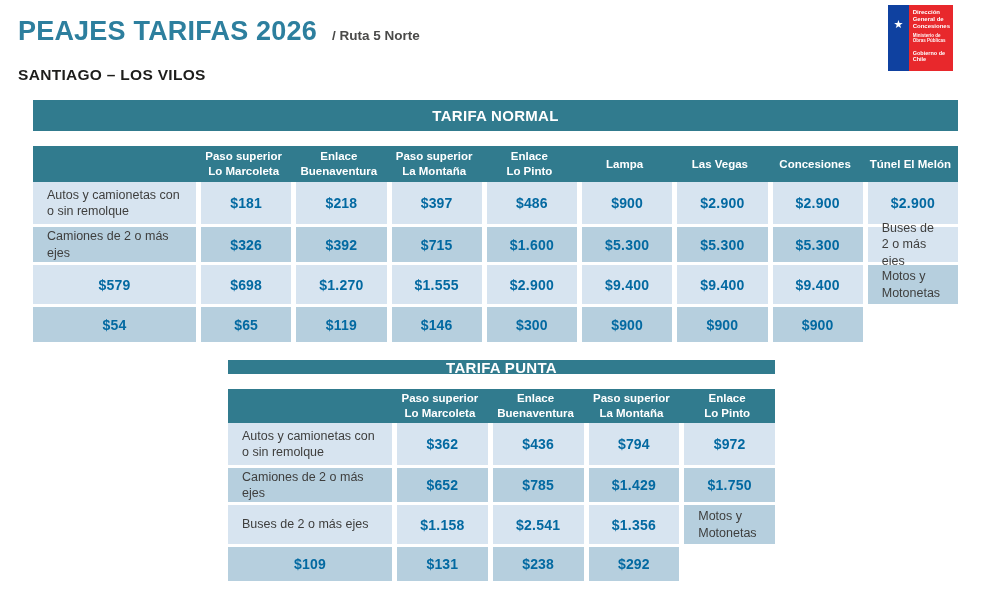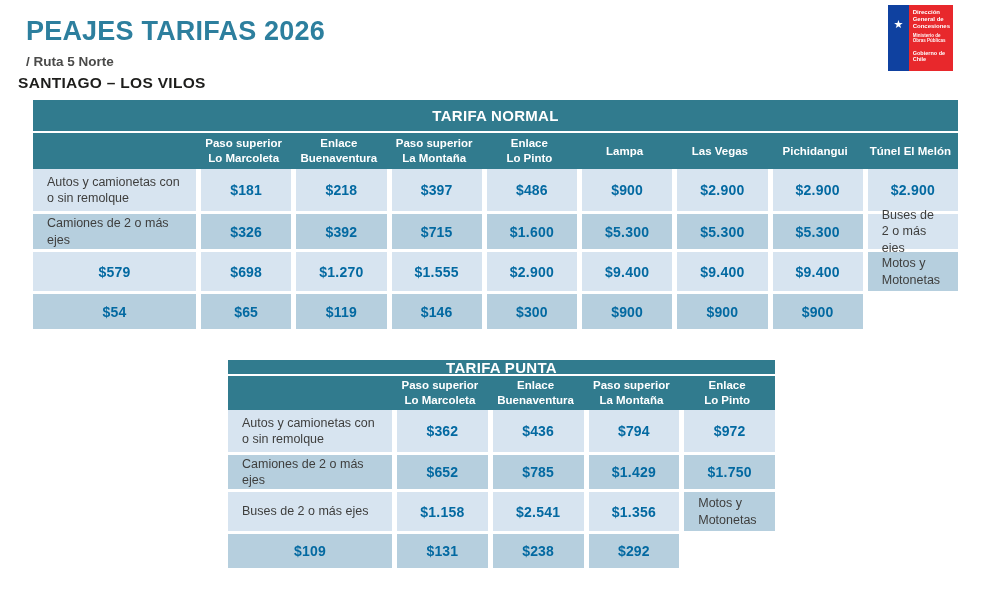--- a/index.html
+++ b/index.html
@@ -2,37 +2,37 @@
 <html style="--teal: #317b8e; --title-teal: #2d7f9e; --row-light: #d7e4f0; --row-dark: #b6cfde; --logo-blue: #0f41a0; --logo-red: #e8282c;"><head>
 <meta charset="utf-8">
 <style>
   html,body{margin:0;padding:0;background:#ffffff;}
   #page{
     position:relative;width:991px;height:599px;background:#fff;overflow:hidden;
     font-family:"Liberation Sans", sans-serif;
   }
   
   .hdr{position:absolute;left:18px;top:16px;}
-  .hdr-line1{display:flex;align-items:baseline;gap:7px;flex-direction:column;}
+  .hdr-line1{display:flex;align-items:baseline;gap:7px;}
   .hdr-title{color:var(--title-teal,#2d7f9e);font-size:27px;font-weight:700;letter-spacing:0.2px;}
   .hdr-sub{color:#4a4a49;font-size:13.5px;font-weight:700;margin-left:8px;}
-  .hdr-route{color:#1d1d1b;font-size:15.5px;font-weight:700;margin-top:5px;letter-spacing:0.3px;}
+  .hdr-route{color:#1d1d1b;font-size:15.5px;font-weight:700;margin-top:19px;letter-spacing:0.3px;}
   
   .logo{position:absolute;left:888px;top:5px;width:65px;height:66px;display:flex;}
   .logo-blue{width:24px;background:var(--logo-blue,#0f41a0);display:flex;align-items:flex-start;justify-content:center;}
   .logo-emblem{color:#fff;font-size:11px;line-height:1;margin-top:14px;}
   .logo-red{flex:1;background:var(--logo-red,#e8282c);color:#fff;display:flex;flex-direction:column;padding:4px 3px 0 4px;box-sizing:border-box;}
   .logo-agency{font-size:6px;font-weight:700;line-height:1.2;}
   .logo-ministry{font-size:4.5px;font-weight:700;line-height:1.2;margin-top:2px;opacity:.95;}
   .logo-gov{font-size:5.5px;font-weight:700;margin-top:auto;margin-bottom:9px;}
   
   .ttable{position:absolute;}
   .tbar{
     background:var(--teal,#317b8e);color:#fff;font-weight:700;font-size:15px;
-    letter-spacing:0.3px;display:flex;align-items:center;justify-content:center;margin-bottom:2px;
+    letter-spacing:0.3px;display:flex;align-items:center;justify-content:center;margin-bottom:15px;
   }
   .thead{background:var(--teal,#317b8e);display:grid;align-items:center;}
   .hcell{color:#fff;font-weight:700;font-size:11.5px;line-height:1.3;text-align:center;white-space:pre-line;}
   .tbody{display:grid;column-gap:5px;row-gap:3px;}
   .lcell{font-size:12.5px;color:#3e3e3d;display:flex;align-items:center;padding:0 14px;line-height:1.3;}
   .vcell{font-size:14px;font-weight:700;color:#0369a1;display:flex;align-items:center;justify-content:center;letter-spacing:0.2px;}
   .r0{background:var(--row-light,#d7e4f0);}
   .r1{background:var(--row-dark,#b6cfde);}
   #tarifa-normal{left:33px;top:100px;width:925px;}
   #tarifa-normal .tbar{height:31px;}
@@ -74,21 +74,21 @@
         <div class="hcell">Paso superior
 Lo Marcoleta</div>
         <div class="hcell">Enlace
 Buenaventura</div>
         <div class="hcell">Paso superior
 La Montaña</div>
         <div class="hcell">Enlace
 Lo Pinto</div>
         <div class="hcell">Lampa</div>
         <div class="hcell">Las Vegas</div>
-        <div class="hcell">Pichidangui</div>
+        <div class="hcell">Concesiones</div>
         <div class="hcell">Túnel El Melón</div>
       </div>
     <div class="tbody">
         <div class="lcell r0">Autos y camionetas con o sin remolque</div>
         <div class="vcell r0">$181</div>
         <div class="vcell r0">$218</div>
         <div class="vcell r0">$397</div>
         <div class="vcell r0">$486</div>
         <div class="vcell r0">$900</div>
         <div class="vcell r0">$2.900</div>

